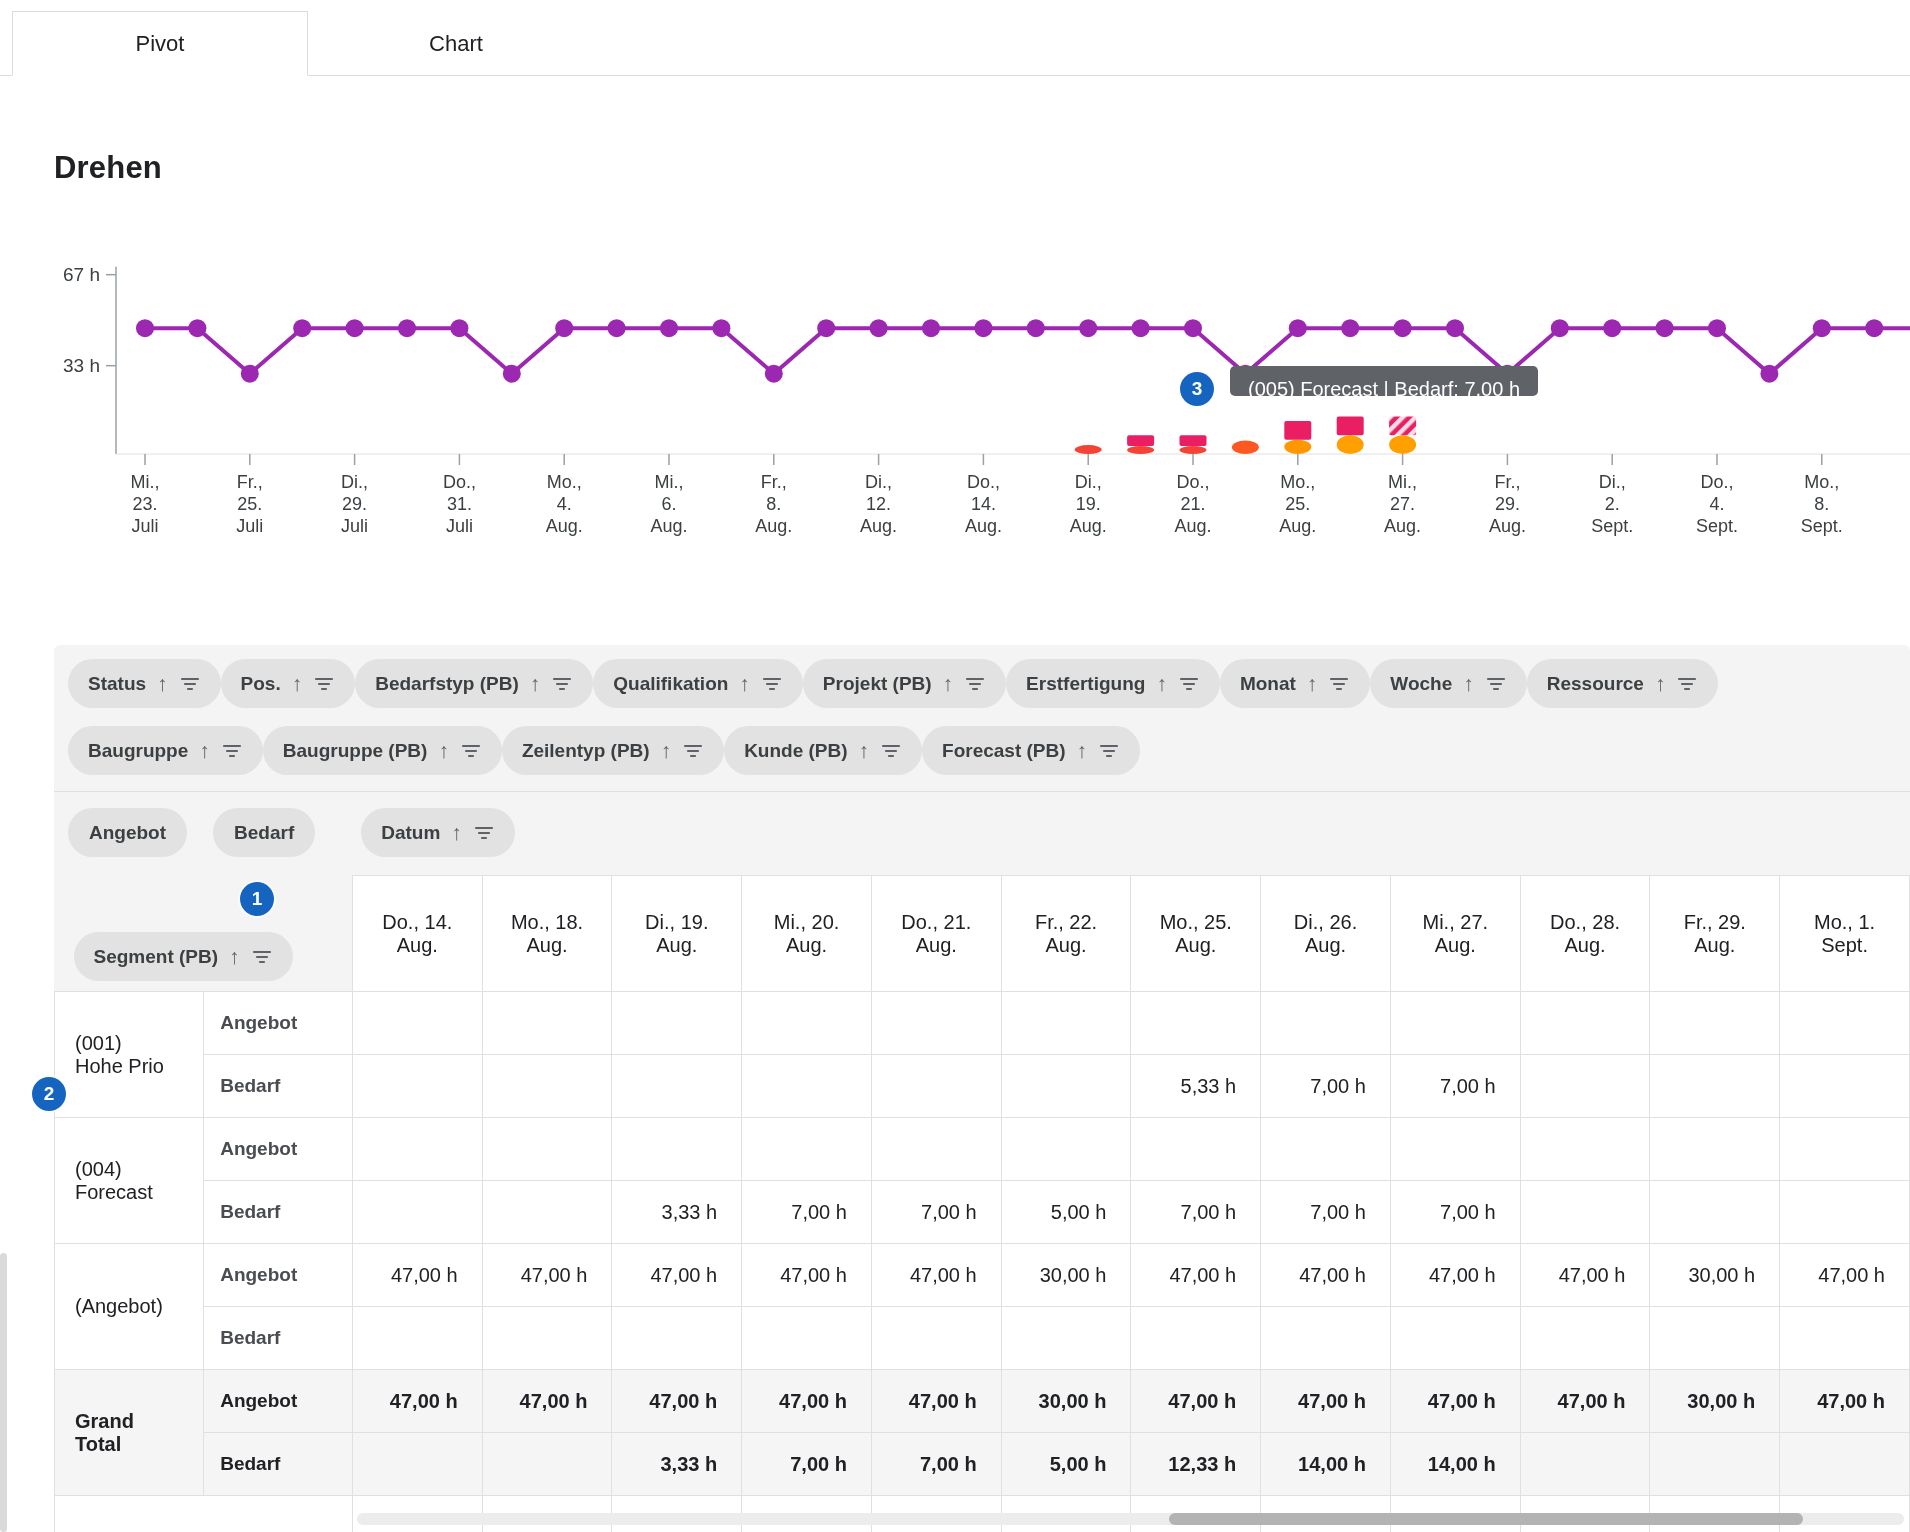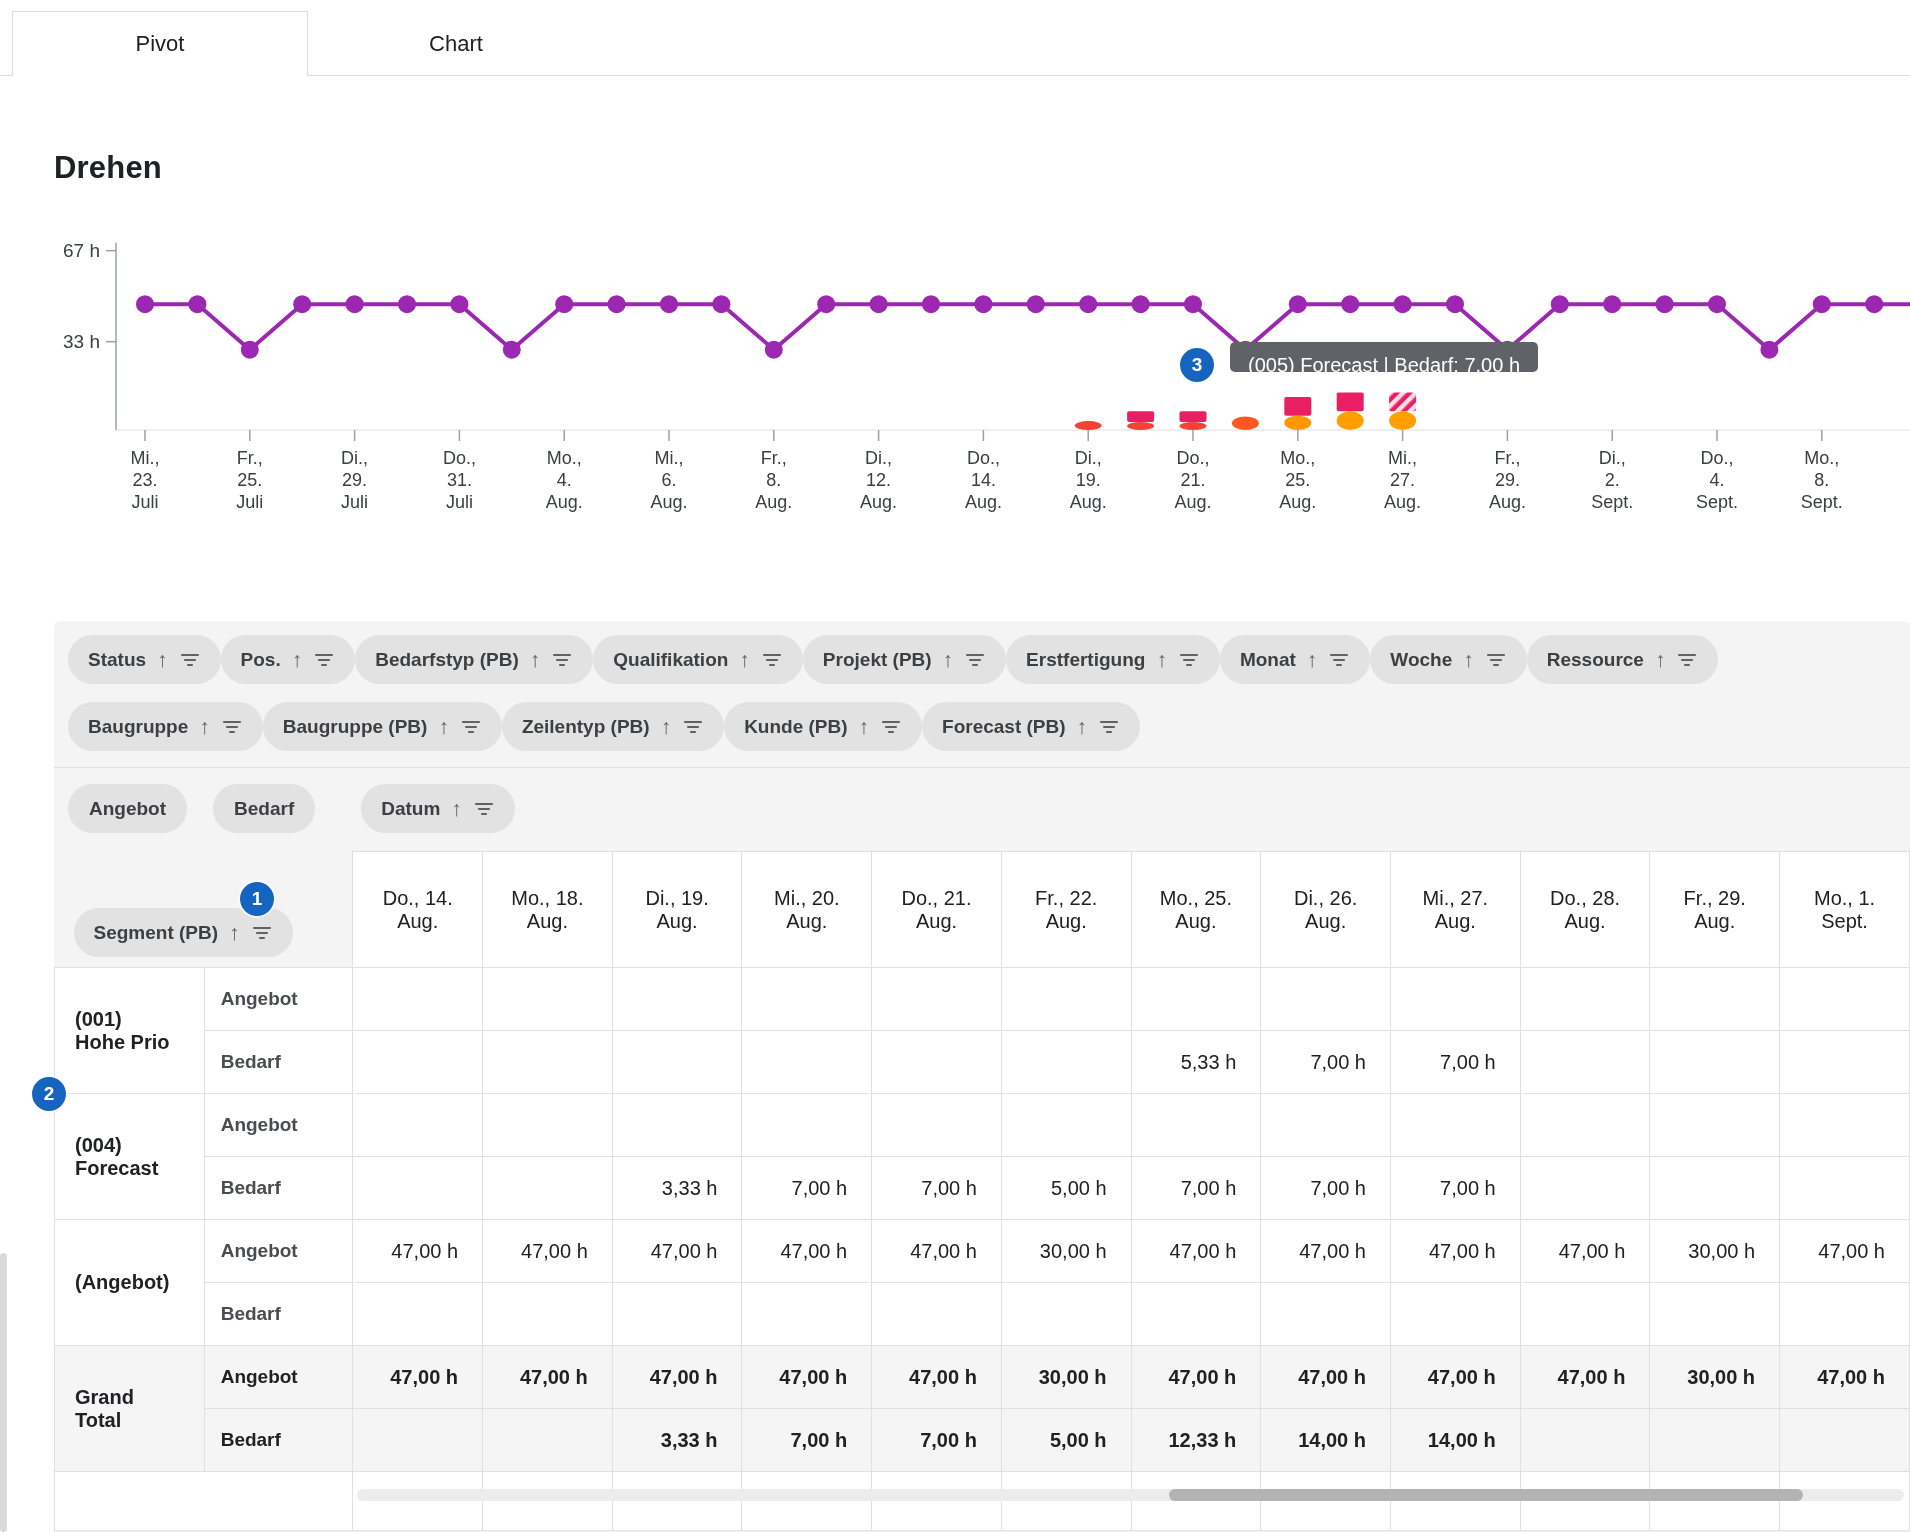--- a/index.html
+++ b/index.html
@@ -7,21 +7,21 @@
     font-family:"Liberation Sans","DejaVu Sans",sans-serif;color:#202124;position:relative}
   
   .tabbar{display:flex;align-items:flex-end;height:76px;position:relative;padding-left:12px}
   .tabbar::after{content:"";position:absolute;left:0;right:0;bottom:0;height:1px;background:#dcdcdc}
   .tab{width:296px;height:65px;display:flex;align-items:center;justify-content:center;
     font-size:22px;position:relative;z-index:1;cursor:pointer;color:#202124}
   .tab.active{background:#fff;border:1px solid #dcdcdc;border-bottom:1px solid #fff}
   
   h1.page-title{font-size:31px;font-weight:700;margin:74px 0 0 54px;letter-spacing:.2px}
   
-  .chart-area{position:relative;margin-top:54px;height:290px;width:1910px}
+  .chart-area{position:relative;margin-top:78px;height:290px;width:1910px}
   #chart-svg{display:block}
   #chart-svg text{font-family:"Liberation Sans","DejaVu Sans",sans-serif}
   .tooltip{position:absolute;left:1230px;top:102px;height:30px;line-height:46px;background:#5f6368;
     color:#fff;font-size:20px;padding:0 18px;border-radius:5px;white-space:nowrap;z-index:4}
   .badge{position:absolute;width:34px;height:34px;border-radius:50%;background:#1565c0;color:#fff;
     font-size:19px;font-weight:700;display:flex;align-items:center;justify-content:center;z-index:6;
     box-shadow:0 0 0 2px rgba(255,255,255,.6)}
   #badge-1{left:240px;top:882px}
   #badge-2{left:32px;top:1077px}
   #badge-3{left:1180px;top:108px}
@@ -39,21 +39,21 @@
   .chip.plain{padding:0 21px}
   .chip-datum{margin-left:20px}
   
   table.pivot{border-collapse:collapse;table-layout:fixed;margin-top:18px;background:transparent}
   .pivot th,.pivot td{border:1px solid #e0e0e0}
   .pivot th.corner{border:none;background:transparent;position:relative}
   .corner .chip{position:absolute;left:19px;bottom:10px}
   .pivot th.date-th{background:#fff;font-size:20px;font-weight:400;text-align:center;
     vertical-align:middle;padding:10px 14px;height:116px;color:#202124}
   .pivot td{background:#fff;height:63px;font-size:20px;vertical-align:middle}
-  .pivot td.seg{font-weight:700;padding:0 30px 0 20px;font-size:20px;color:#202124}
+  .pivot td.seg{font-weight:400;padding:0 30px 0 20px;font-size:20px;color:#202124}
   .pivot td.measure{font-weight:700;color:#494c50;padding-left:16px;font-size:19px}
   .pivot td.val{text-align:right;padding-right:24px;font-weight:400}
   .pivot tr.grand td{background:#f5f5f5;font-weight:700;color:#202124}
   .pivot tr.filler td{height:59px}
   
   .hscroll-track{position:absolute;left:303px;right:6px;top:868px;height:12px;background:#ececec;
     border-radius:6px;z-index:3}
   .hscroll-thumb{position:absolute;left:812px;top:0;width:634px;height:12px;background:#b3b3b3;border-radius:6px}
   .vscroll{position:absolute;left:0;top:1253px;width:7px;height:279px;background:#dadada;border-radius:4px;z-index:6}
 </style>

